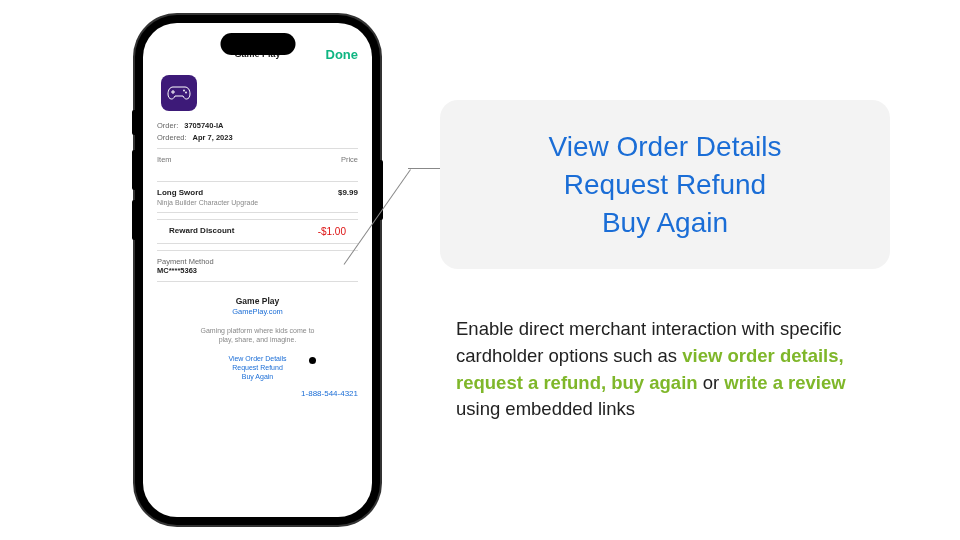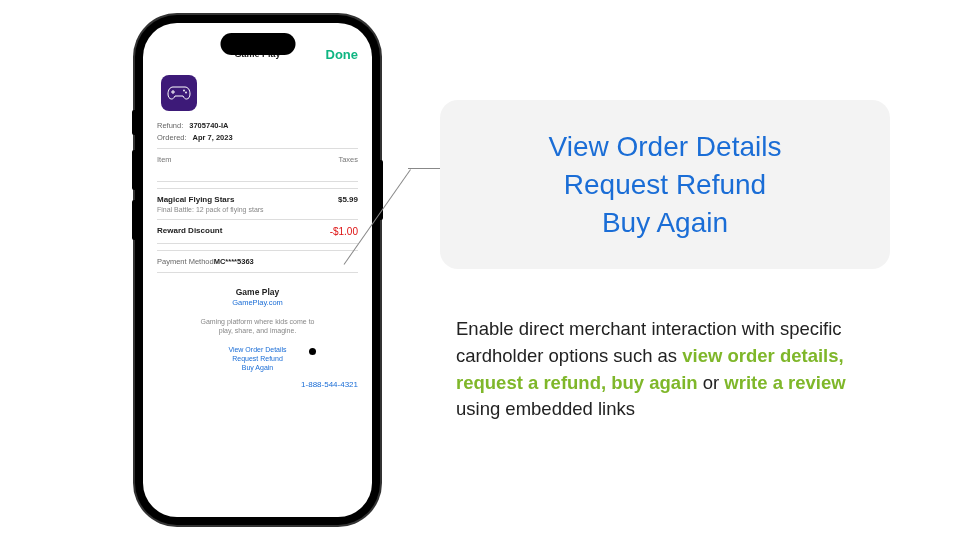--- a/index.html
+++ b/index.html
@@ -114,30 +114,30 @@
     .gamepad-svg { width: 24px; height: 16px; }
     .order-row { display: flex; gap: 6px; margin: 3px 0; font-size: 7.5px; }
     .order-label { color: #666; }
     .order-val { font-weight: 700; }
     .divider { border-top: 1px solid #ddd; margin: 6px 0; }
     .item-header { display: flex; justify-content: space-between; color: #777; font-size: 7.5px; margin-bottom: 17px; }
     .line-item { display: flex; justify-content: space-between; margin: 6px 0 2px 0; }
     .item-name { font-weight: 700; font-size: 8px; }
     .item-desc { color: #888; font-size: 7px; margin-top: 1px; }
     .price { font-weight: 700; font-size: 8px; }
-    .discount-row { display: flex; justify-content: space-between; margin: 6px 0; }
+    .discount-row { display: flex; justify-content: space-between; margin: 6px 12px; }
     .discount-label { font-weight: 700; font-size: 8px; }
     .discount-val { color: #d11; font-weight: 400; font-size: 10px; }
     .totals { text-align: right; font-size: 7.5px; margin: 8px 0; }
     .totals-row { display: flex; justify-content: flex-end; gap: 20px; margin: 2px 0; }
     .totals-label { color: #555; }
     .totals-val { min-width: 34px; text-align: right; }
     .totals-row.bold .totals-label, .totals-row.bold .totals-val { font-weight: 700; }
     .currency { font-size: 6px; color: #888; text-align: right; }
-    .payment-row { display: flex; justify-content: flex-start; font-size: 7.5px; color: #666; margin: 6px 0; }
+    .payment-row { display: flex; justify-content: flex-end; font-size: 7.5px; color: #666; margin: 6px 0; flex-direction: column; }
     .payment-val { font-weight: 700; color: #222; }
     .merchant-block { text-align: center; margin-top: 14px; font-size: 7.5px; }
     .merchant-name { font-weight: 700; font-size: 8.5px; }
     .merchant-url { color: #1a6dd6; font-size: 7.5px; margin-top: 1px; text-align: center; }
     .merchant-tag { color: #888; font-size: 7px; margin-top: 10px; line-height: 1.3; }
     .links-block { color: #1a6dd6; font-size: 7px; margin-top: 10px; line-height: 1.3; position: relative; }
     .phone-num { color: #1a6dd6; font-size: 8px; margin-top: 8px; font-weight: 400; text-align: right; }
 
     .callout {
       position: absolute;
@@ -215,44 +215,44 @@
         <svg class="gamepad-svg" viewBox="0 0 24 16">
           <path d="M6 2 C3 2 1 5 1 9 C1 12 2.5 14 4.5 14 C6 14 7 13 8 11 L16 11 C17 13 18 14 19.5 14 C21.5 14 23 12 23 9 C23 5 21 2 18 2 Z" fill="none" stroke="#fff" stroke-width="1"></path>
           <line x1="6" y1="5" x2="6" y2="9" stroke="#fff" stroke-width="1"></line>
           <line x1="4" y1="7" x2="8" y2="7" stroke="#fff" stroke-width="1"></line>
           <circle cx="17" cy="5.5" r="0.9" fill="#fff"></circle>
           <circle cx="19" cy="7.5" r="0.9" fill="#fff"></circle>
         </svg>
       </div>
 
       <div class="order-row">
-        <span class="order-label">Refund:</span>
+        <span class="order-label">Order:</span>
         <span class="order-val">3705740-IA</span>
       </div>
       <div class="order-row">
         <span class="order-label">Ordered:</span>
         <span class="order-val">Apr 7, 2023</span>
       </div>
 
       <div class="divider"></div>
       <div class="item-header">
         <span>Item</span>
-        <span>Taxes</span>
-      </div>
-      <div class="divider"></div>
-
+        <span>Price</span>
+      </div>
       <div class="divider"></div>
 
       <div>
         <div class="line-item">
-          <span class="item-name">Magical Flying Stars</span>
-          <span class="price">$5.99</span>
+          <span class="item-name">Long Sword</span>
+          <span class="price">$9.99</span>
         </div>
-        <div class="item-desc">Final Battle: 12 pack of flying stars</div>
-      </div>
+        <div class="item-desc">Ninja Builder Character Upgrade</div>
+      </div>
+      <div class="divider"></div>
+
       <div class="divider"></div>
 
       <div class="discount-row">
         <span class="discount-label">Reward Discount</span>
         <span class="discount-val">-$1.00</span>
       </div>
       <div class="divider"></div>
 
       <div class="divider"></div>
 

